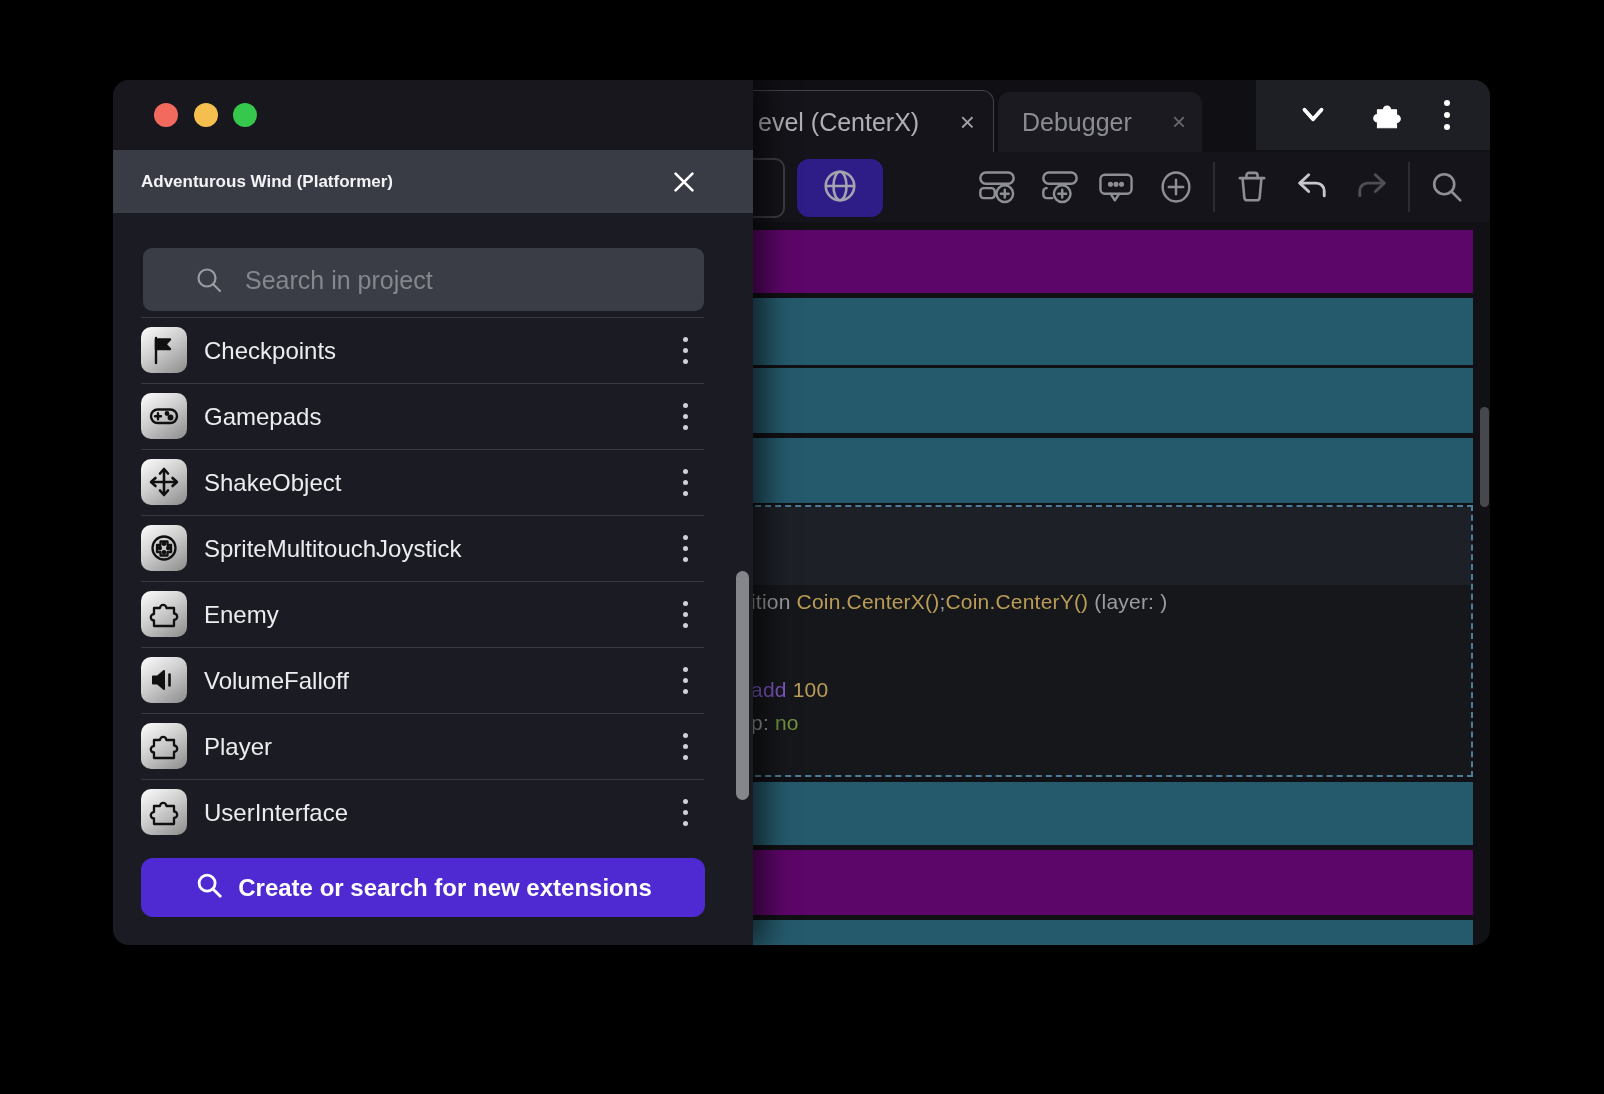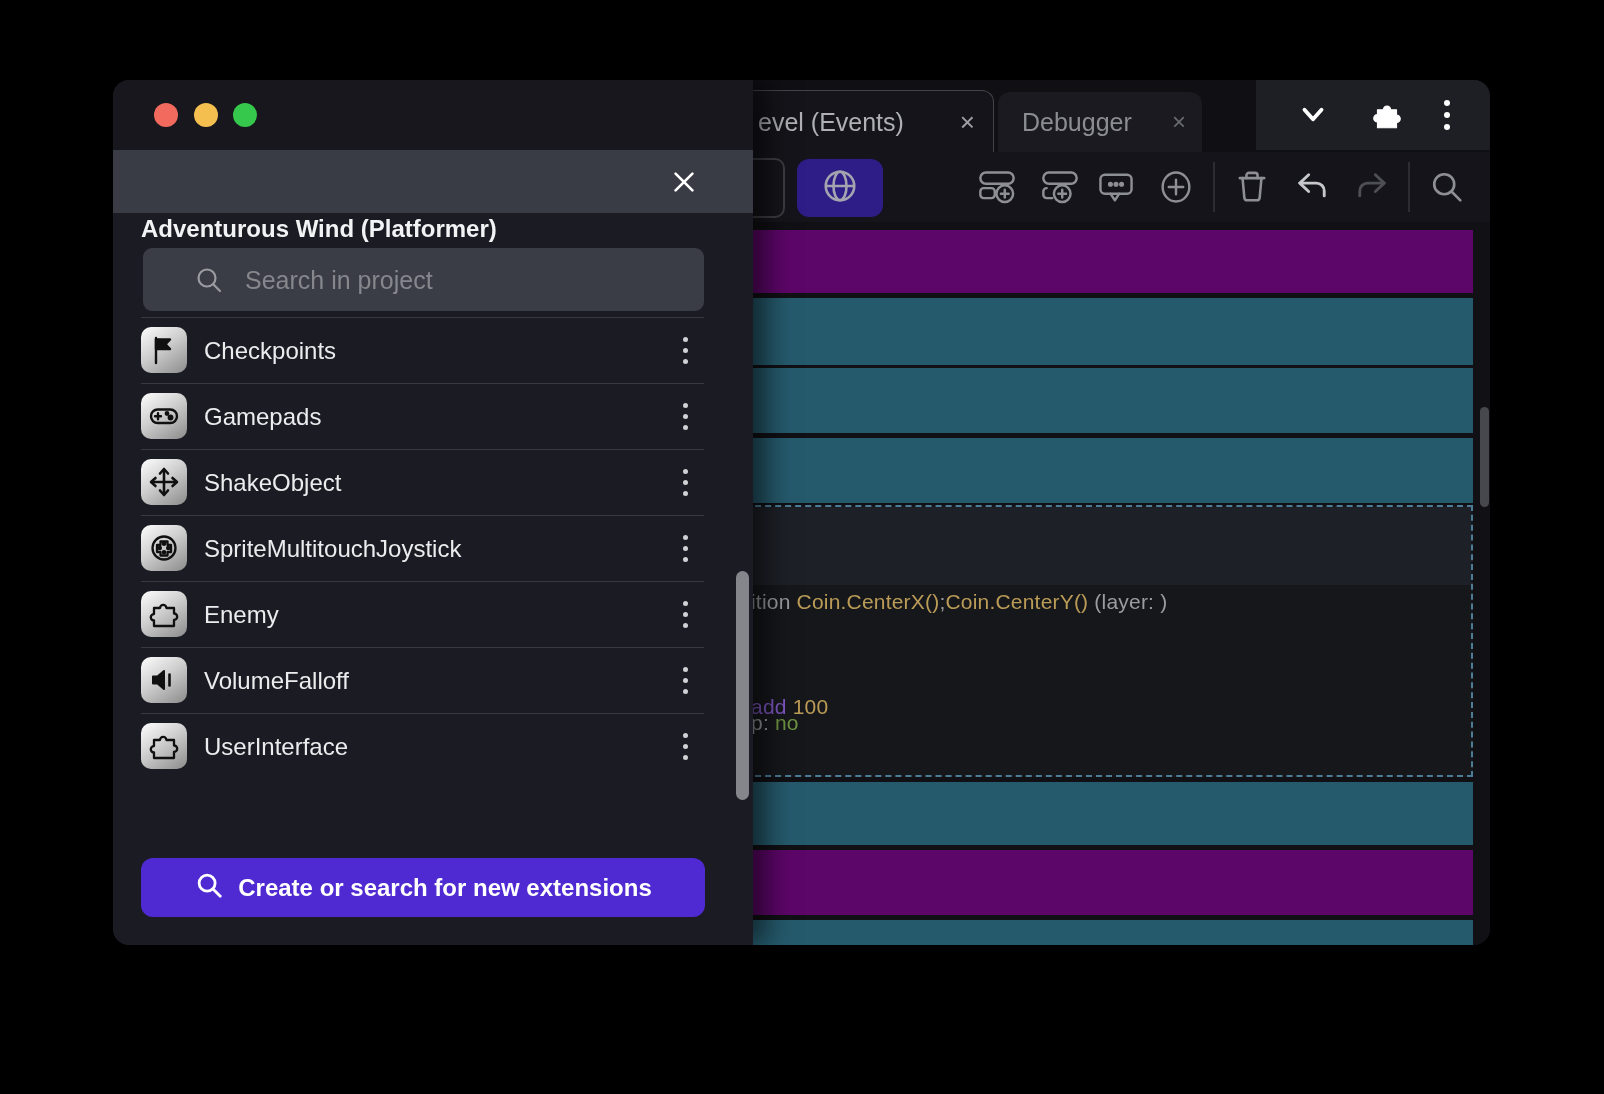--- a/index.html
+++ b/index.html
@@ -42,21 +42,21 @@
   .tk-grey{color:#9b9c9f;} .tk-gold{color:#bb9c57;} .tk-purple{color:#7e57c2;} .tk-green{color:#6f9440;}
   .ev-scrollbar{position:absolute;left:1367px;top:185px;width:9px;height:100px;background:#47484d;border-radius:5px;}
   
   .panel{position:absolute;left:0;top:0;width:640px;height:865px;background:#1b1c23;z-index:5;
          box-shadow:14px 0 26px rgba(0,0,0,.55);}
   .panel-top{position:absolute;left:0;top:0;width:640px;height:70px;background:#17171d;}
   .traffic{position:absolute;top:23px;width:24px;height:24px;border-radius:50%;}
   .t-red{left:41px;background:#f16a5d;} .t-yellow{left:81px;background:#f5bf4f;} .t-green{left:120px;background:#35c84c;}
   .panel-header{position:absolute;left:0;top:70px;width:640px;height:63px;background:#393c44;}
   .panel-title{position:absolute;left:28px;top:0;height:63px;display:flex;align-items:center;
-               color:#f3f3f5;font-size:24px;font-weight:700;white-space:nowrap;margin-top:47px;}
+               color:#f3f3f5;font-size:17px;font-weight:700;white-space:nowrap;}
   .panel-close{position:absolute;right:52px;top:15px;width:34px;height:34px;color:#fff;display:flex;
                align-items:center;justify-content:center;}
   .searchbox{position:absolute;left:30px;top:168px;width:561px;height:63px;background:#3a3d45;border-radius:9px;}
   .searchbox svg{position:absolute;left:50px;top:16px;width:32px;height:32px;color:#9a9ca1;}
   .searchbox input{position:absolute;left:100px;top:0;width:440px;height:63px;background:transparent;border:none;
                    outline:none;color:#d7d8da;font-size:25px;font-family:"Liberation Sans",sans-serif;}
   .searchbox input::placeholder{color:#85878d;}
   .ext-list{position:absolute;left:0;top:237px;width:640px;}
   .ext-row{position:relative;width:563px;margin-left:28px;height:65px;border-top:1px solid #383941;}
   .ext-row:first-child{border-top:1px solid #383941;}
@@ -76,21 +76,21 @@
   .panel-scrollbar{position:absolute;left:623px;top:491px;width:13px;height:229px;border-radius:7px;background:#85868b;}
 </style>
 </head>
 <body>
 
 <div class="stage">
   <div class="window">
 
     <div class="titlebar">
       <div class="tab active">
-        <span class="tab-label">evel (Events)</span>
+        <span class="tab-label">evel (CenterX)</span>
         <span class="tab-close">×</span>
       </div>
       <div class="tab inactive">
         <span class="tab-label">Debugger</span>
         <span class="tab-close">×</span>
       </div>
       <div class="titlebar-right">
         <span class="tb-icon"><svg viewBox="0 0 32 32" fill="none" stroke="currentColor" stroke-linecap="round" stroke-linejoin="round" stroke-width="3.6">
               <path d="M8 11 l8 9 8-9"></path>
             </svg></span>
@@ -186,21 +186,21 @@
           <div class="event-row row-teal" style="top: 216px; height: 65px;"></div>
           <div class="event-row row-selected" style="top: 283px; height: 272px;">
             <div class="sel-top"></div>
           </div>
           <div class="event-row row-teal" style="top: 560px; height: 63px;"></div>
           <div class="event-row row-purple" style="top: 628px; height: 65px;"></div>
           <div class="event-row row-teal" style="top: 698px; height: 30px;"></div>
         </div>
       <div id="code-host">
           <div class="code-line" style="top: 368px; text-align: right;"><span class="tk-grey">ition </span><span class="tk-gold">Coin.CenterX()</span><span class="tk-grey">;</span><span class="tk-gold">Coin.CenterY()</span><span class="tk-grey"> (layer: )</span></div>
-          <div class="code-line" style="top: 473px; text-align: center;"><span class="tk-purple">add </span><span class="tk-gold">100</span></div>
+          <div class="code-line" style="top: 456px; text-align: center;"><span class="tk-purple">add </span><span class="tk-gold">100</span></div>
           <div class="code-line" style="top: 489px;"><span class="tk-grey">p: </span><span class="tk-green">no</span></div>
         </div>
       <div class="ev-scrollbar"></div>
     </div>
 
     <div class="panel">
       <div class="panel-top">
         <span class="traffic t-red" style="background: rgb(241, 106, 93);"></span>
         <span class="traffic t-yellow" style="background: rgb(245, 191, 79);"></span>
         <span class="traffic t-green" style="background: rgb(53, 200, 76);"></span>
@@ -309,20 +309,33 @@
               <i></i>
               <i></i>
             </span>
           </div>
           <div class="ext-row">
             <span class="ext-icon">
               <svg viewBox="0 0 32 32" fill="none" stroke="currentColor" stroke-linecap="round" stroke-linejoin="round" stroke-width="2.3">
                 <path d="M6 10 h6 a3.2 3.2 0 1 1 6.4 0 H26 v5.5 a3.2 3.2 0 1 1 0 6.4 V28 H6 v-5.5 a3.2 3.2 0 1 1 0 -6.4 z"></path>
               </svg>
             </span>
+            <span class="ext-label">Player</span>
+            <span class="row-kebab">
+              <i></i>
+              <i></i>
+              <i></i>
+            </span>
+          </div>
+          <div class="ext-row">
+            <span class="ext-icon">
+              <svg viewBox="0 0 32 32" fill="none" stroke="currentColor" stroke-linecap="round" stroke-linejoin="round" stroke-width="2.3">
+                <path d="M6 10 h6 a3.2 3.2 0 1 1 6.4 0 H26 v5.5 a3.2 3.2 0 1 1 0 6.4 V28 H6 v-5.5 a3.2 3.2 0 1 1 0 -6.4 z"></path>
+              </svg>
+            </span>
             <span class="ext-label">UserInterface</span>
             <span class="row-kebab">
               <i></i>
               <i></i>
               <i></i>
             </span>
           </div>
         </div>
       <button class="cta" id="cta-btn" style="background: rgb(79, 42, 210);">
         <span><svg viewBox="0 0 32 32" width="30" height="30" fill="none" stroke="currentColor" stroke-width="3" stroke-linecap="round">

